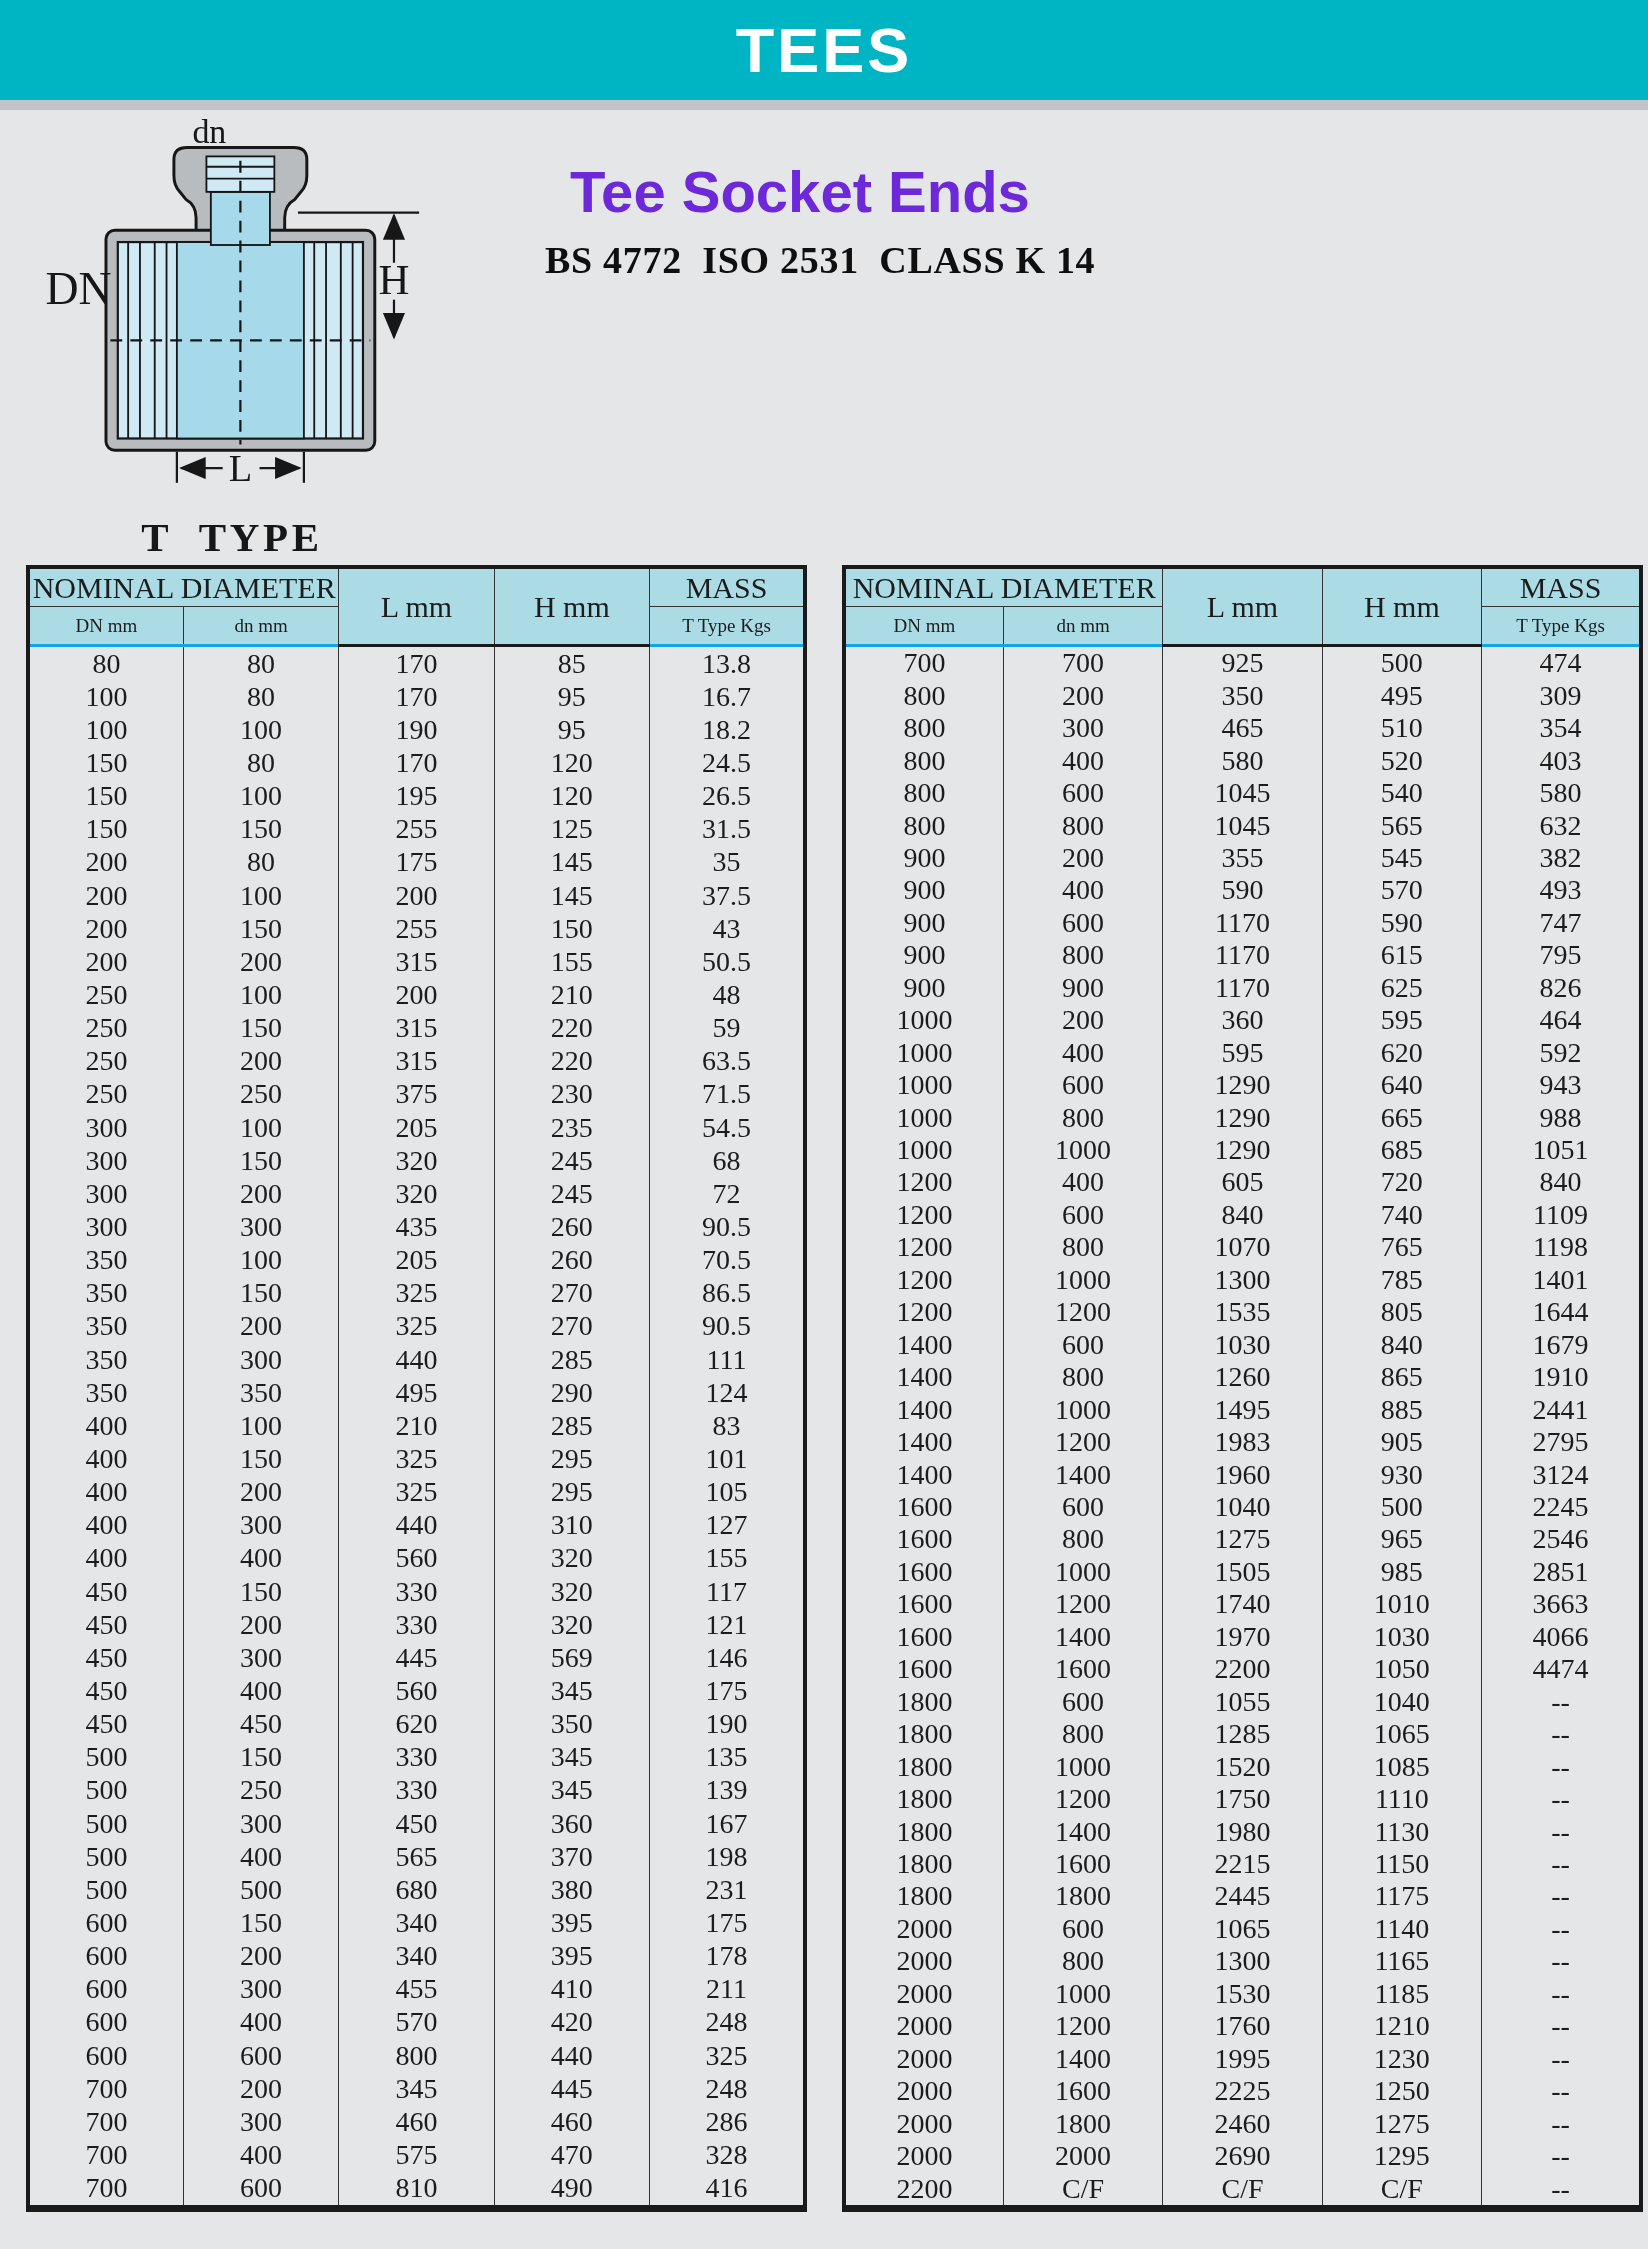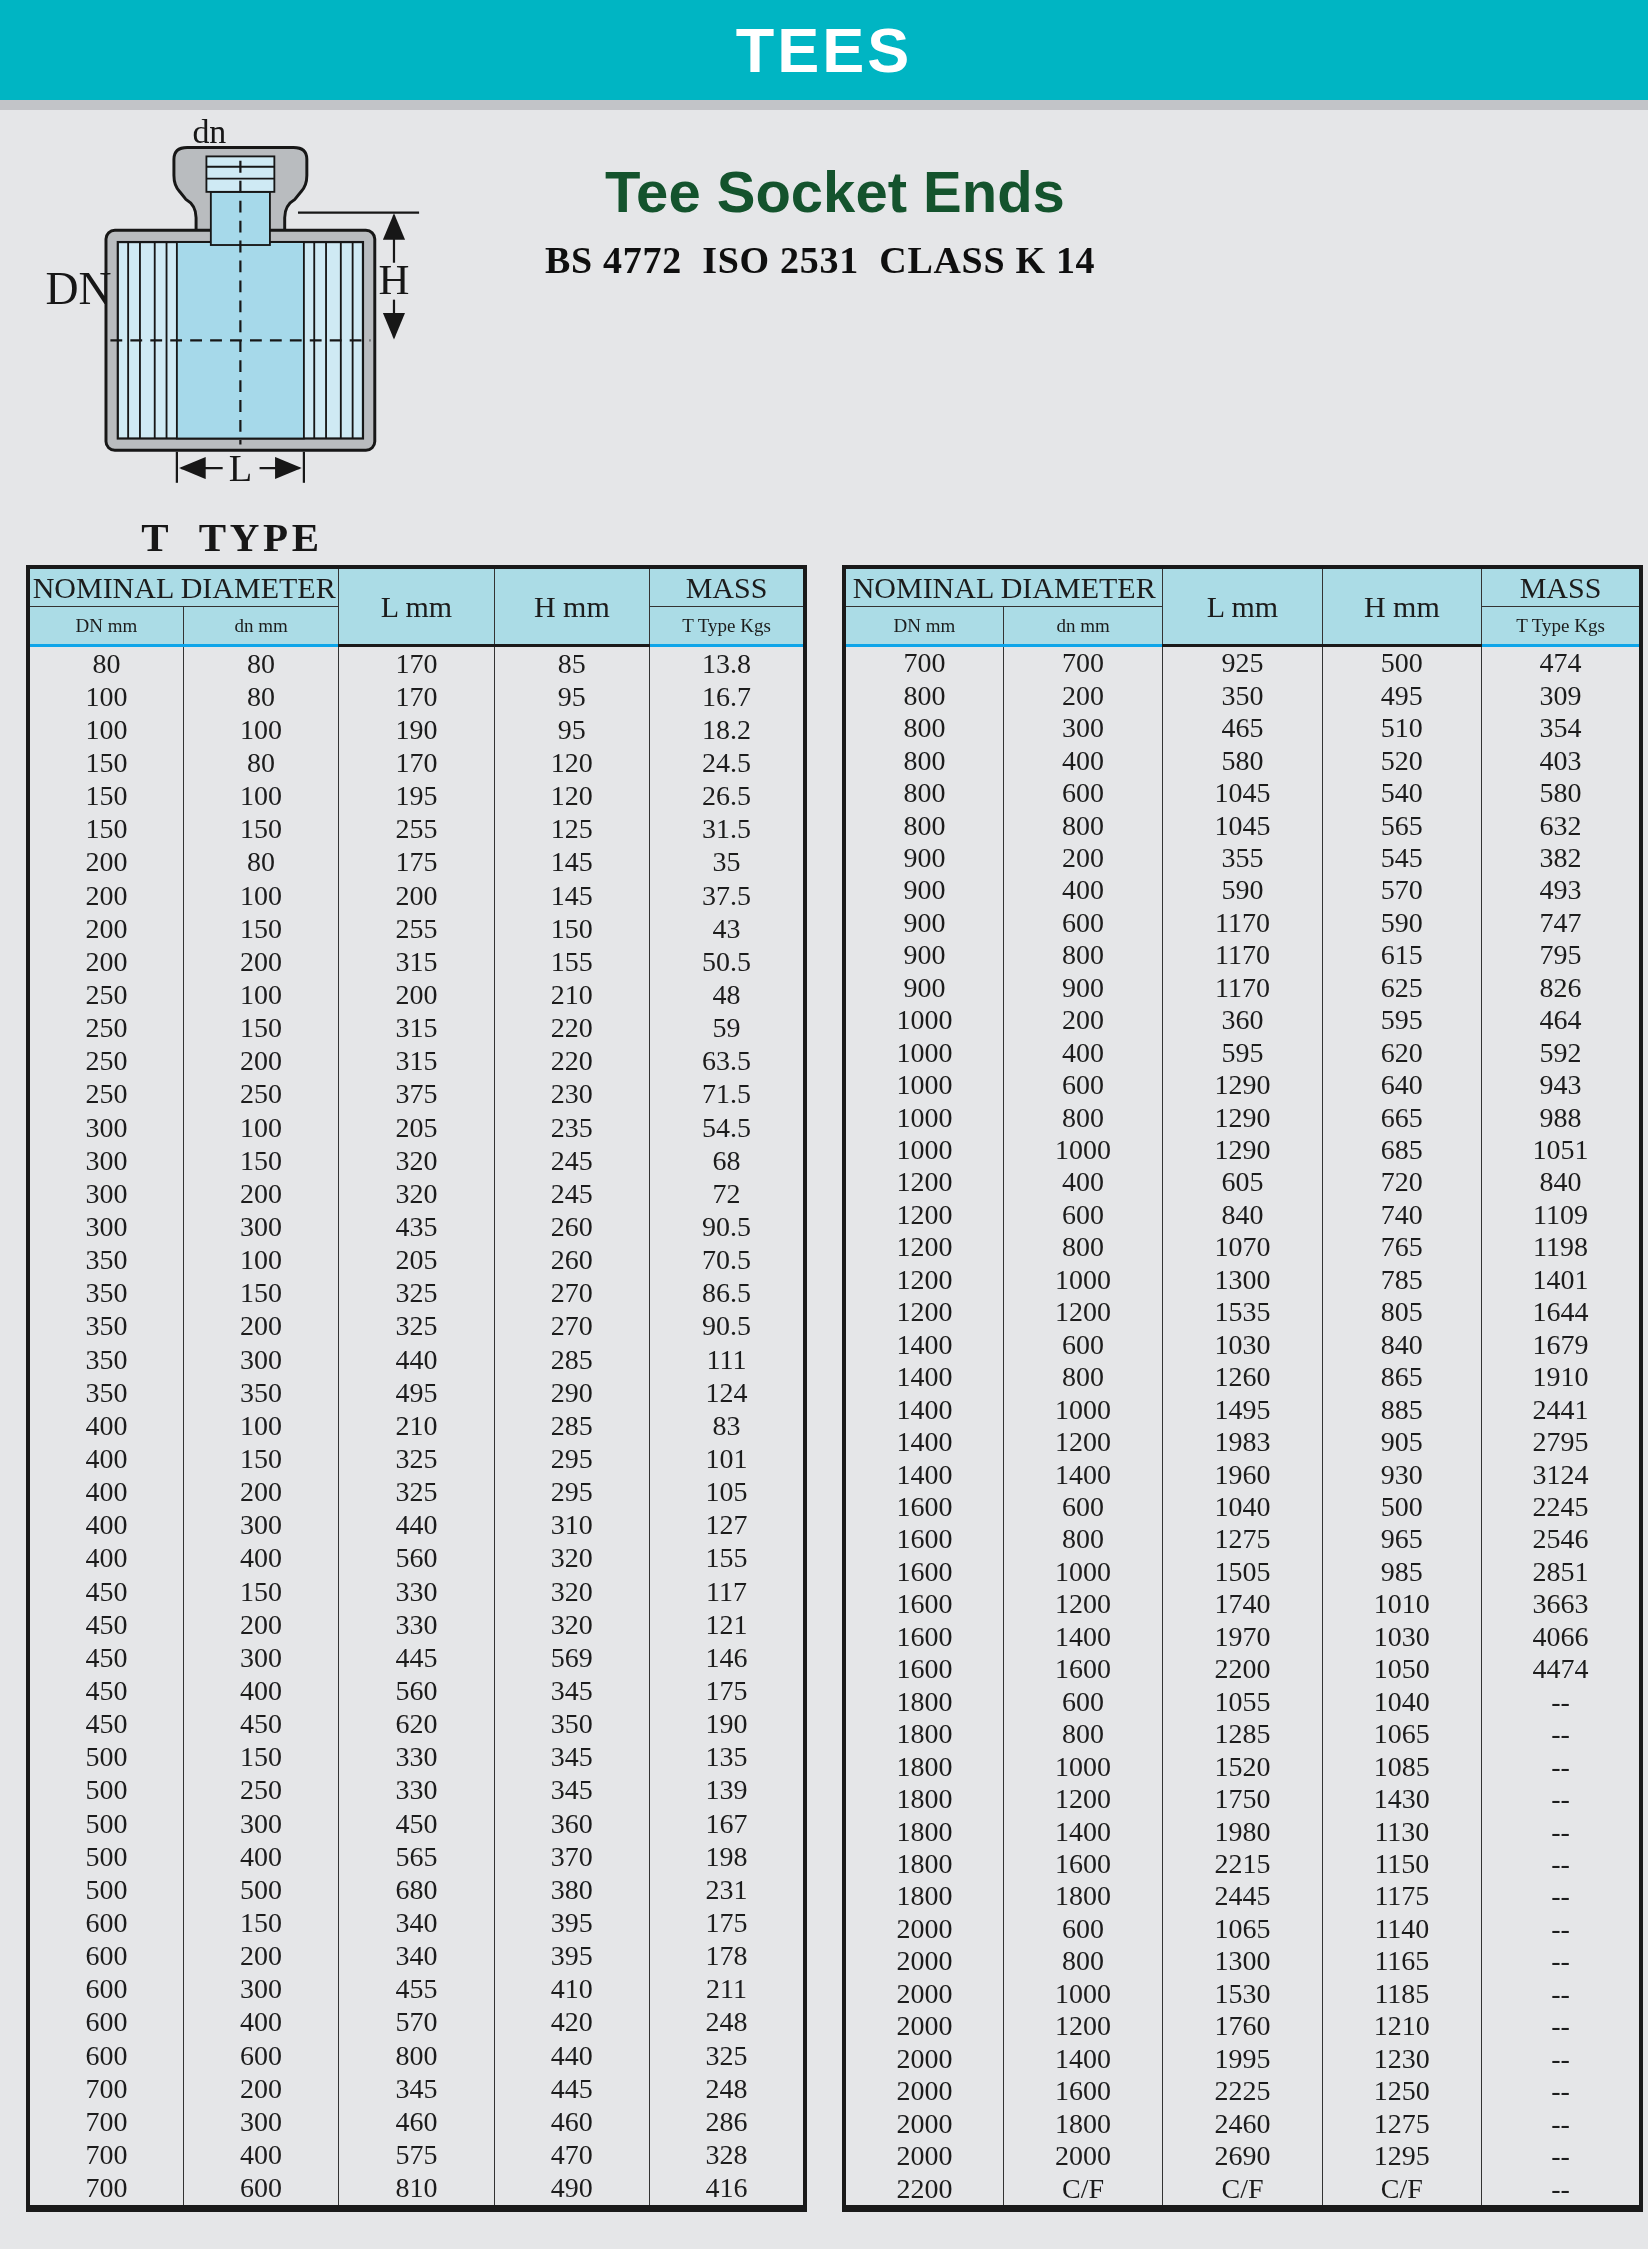--- a/index.html
+++ b/index.html
@@ -16,23 +16,23 @@
   }
   .banner-title{
     font-family:"Liberation Sans", sans-serif;font-weight:800;
     font-size:63px;color:#ffffff;letter-spacing:3px;
   }
   .banner-strip{
     position:absolute;left:0;top:100px;width:1648px;height:10.3px;background:#c2c4c8;
   }
   
   .section-title{
-    position:absolute;left:605px;top:158px;
+    position:absolute;left:570px;top:158px;
     font-family:"Liberation Sans", sans-serif;font-weight:bold;
-    font-size:58px;color:#14532d;white-space:pre;
+    font-size:58px;color:#6d28d9;white-space:pre;
   }
   .standard-line{
     position:absolute;left:545px;top:238px;
     font-family:Liberation Serif, serif;font-weight:bold;
     font-size:38px;color:#0f0f0f;white-space:pre;letter-spacing:0.7px;
   }
   
   .diagram-wrap{position:absolute;left:41px;top:118px;width:384px;height:384px;}
   .diagram-caption{
     position:absolute;left:110px;top:513px;width:244px;text-align:center;
@@ -747,21 +747,21 @@
           <td>1800</td>
           <td>1000</td>
           <td>1520</td>
           <td>1085</td>
           <td>--</td>
         </tr>
         <tr>
           <td>1800</td>
           <td>1200</td>
           <td>1750</td>
-          <td>1430</td>
+          <td>1110</td>
           <td>--</td>
         </tr>
         <tr>
           <td>1800</td>
           <td>1400</td>
           <td>1980</td>
           <td>1130</td>
           <td>--</td>
         </tr>
         <tr>

